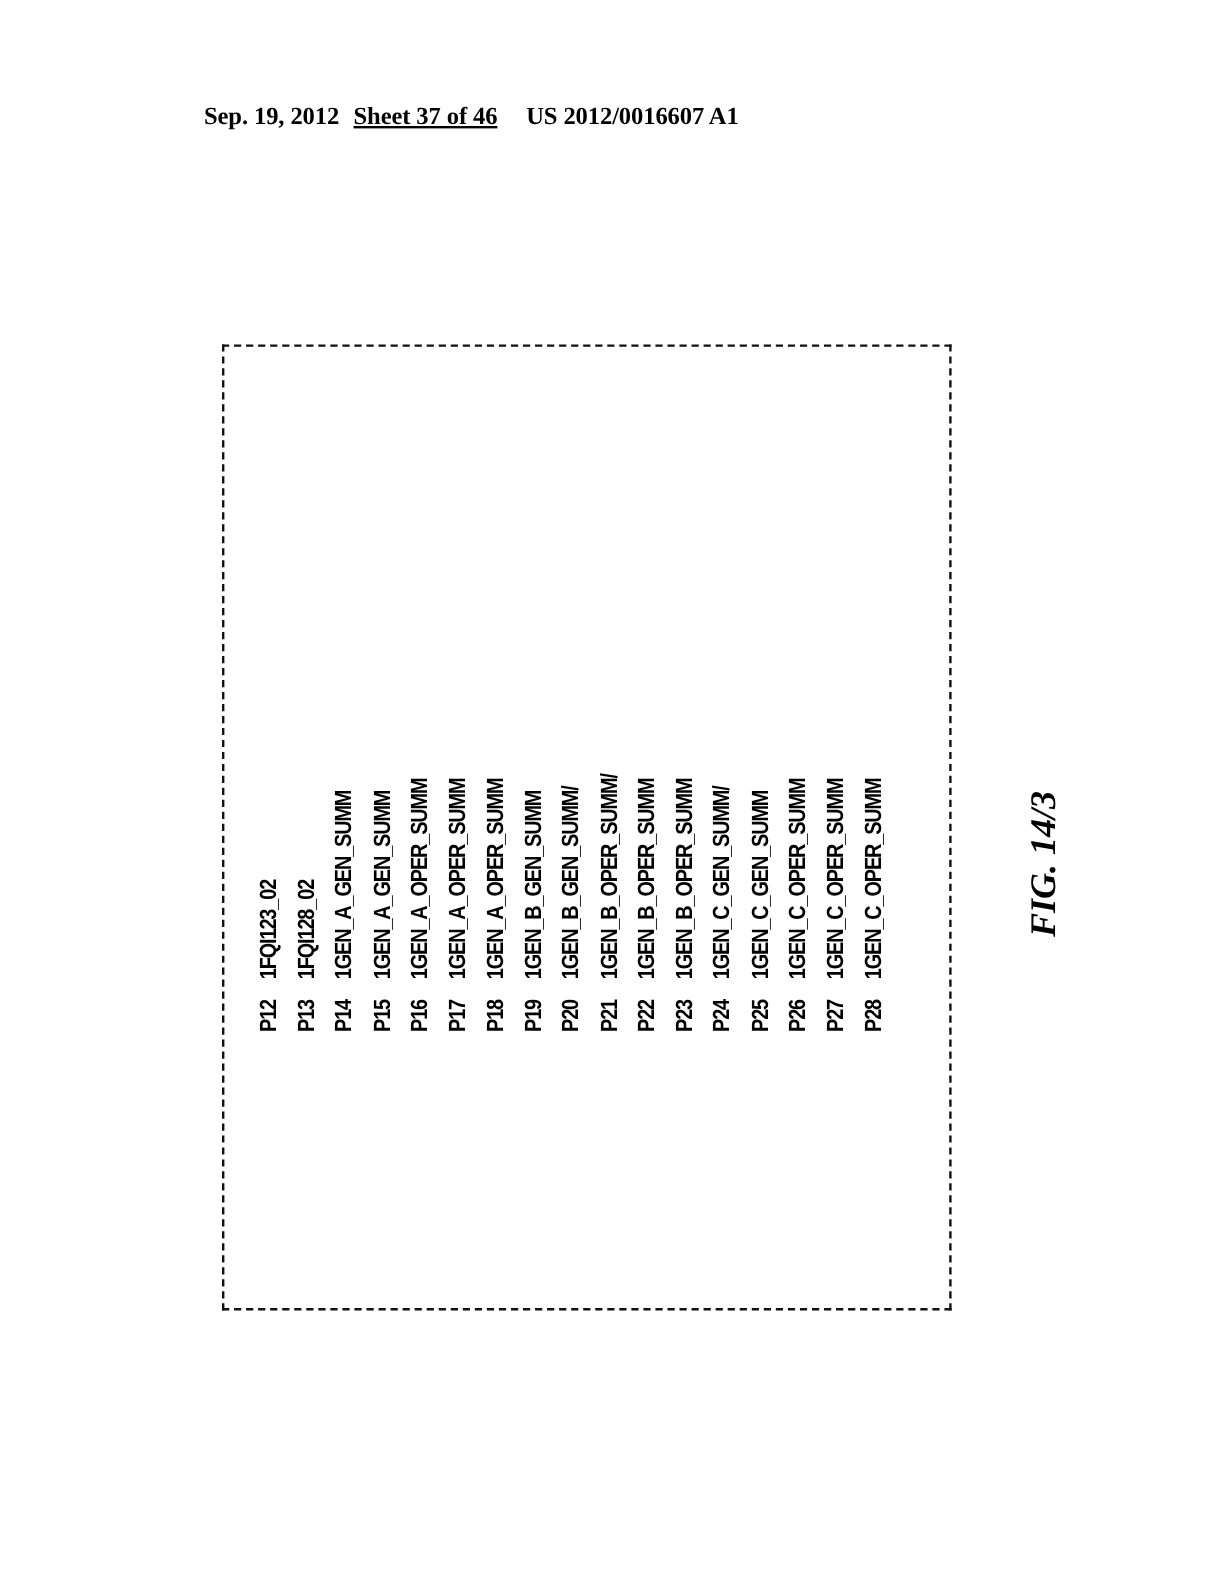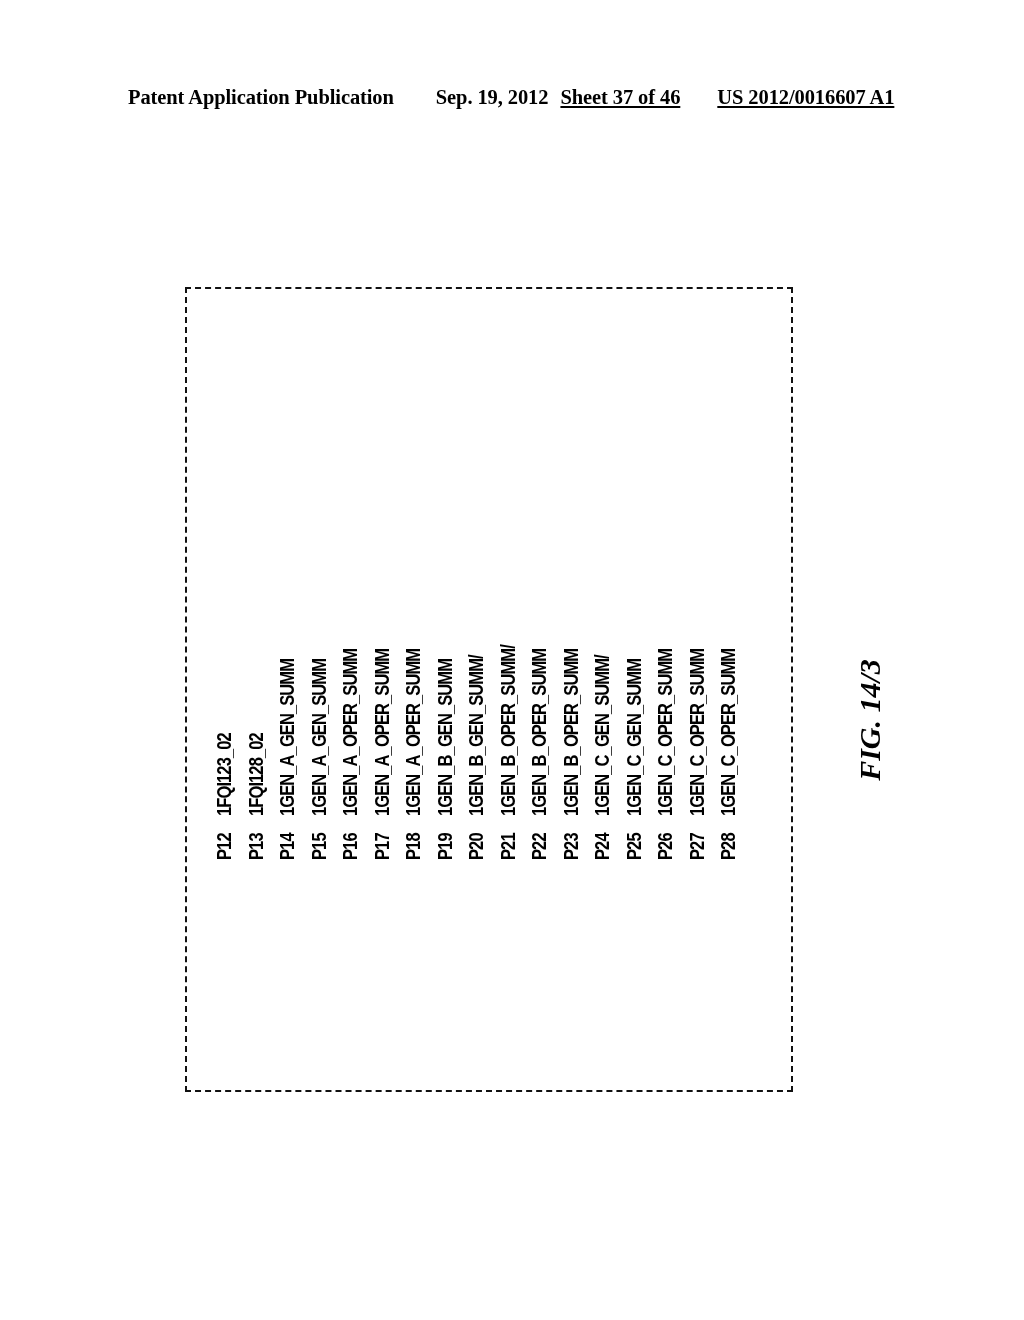--- a/index.html
+++ b/index.html
@@ -27,21 +27,21 @@
     align-items: baseline;
     white-space: nowrap;
     font-family: "Liberation Serif", serif;
     font-weight: bold;
     font-size: 20.5px;
     letter-spacing: -0.1px;
   }
   #page-header .hdr-pub   { }
   #page-header .hdr-date  { margin-left: 42px; }
   #page-header .hdr-sheet { margin-left: 12px; text-decoration: underline; }
-  #page-header .hdr-num   { margin-left: 37px; text-decoration: underline; }
+  #page-header .hdr-num   { margin-left: 24px; }
 
   
   #figure-area {
     position: absolute;
     left: 0;
     top: 0;
     width: 1024px;
     height: 1320px;
   }
 
@@ -117,21 +117,20 @@
     font-style: italic;
     font-weight: bold;
     font-size: 30px;
     letter-spacing: 0px;
   }
 </style>
 </head>
 <body>
 
 <div id="page-header">
-  <span class="hdr-pub">Patent Application Publication</span>
   <span class="hdr-date">Sep. 19, 2012</span>
   <span class="hdr-sheet">Sheet 37 of 46</span>
   <span class="hdr-num">US 2012/0016607 A1</span>
 </div>
 
 <div id="figure-area">
 
   <div id="figure-box"></div>
 
   <div id="tag-list-rotor">

